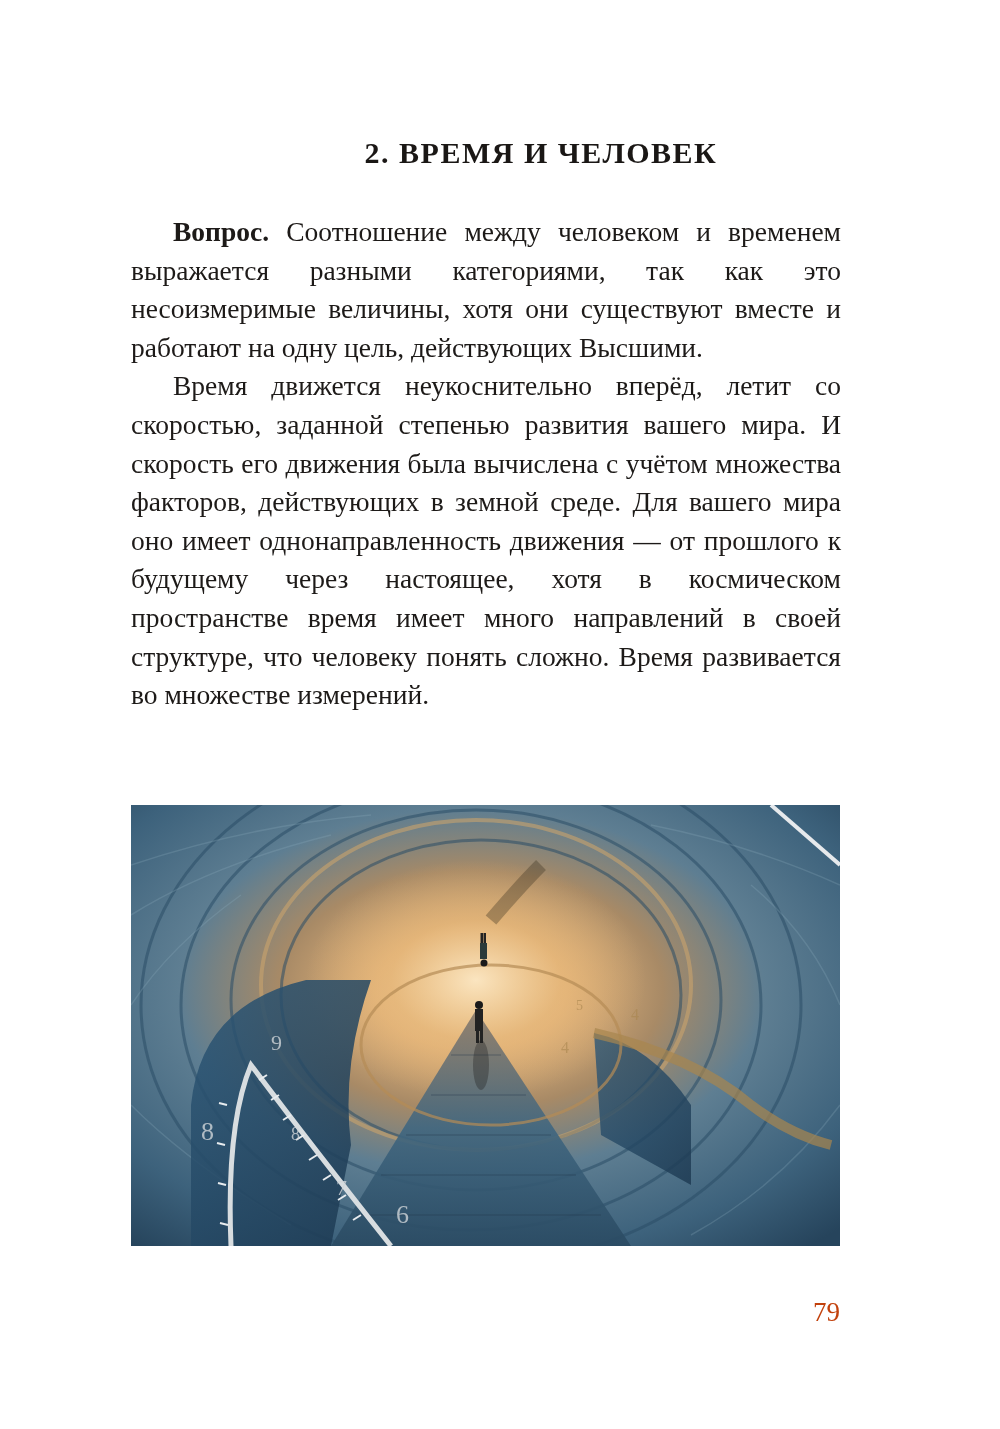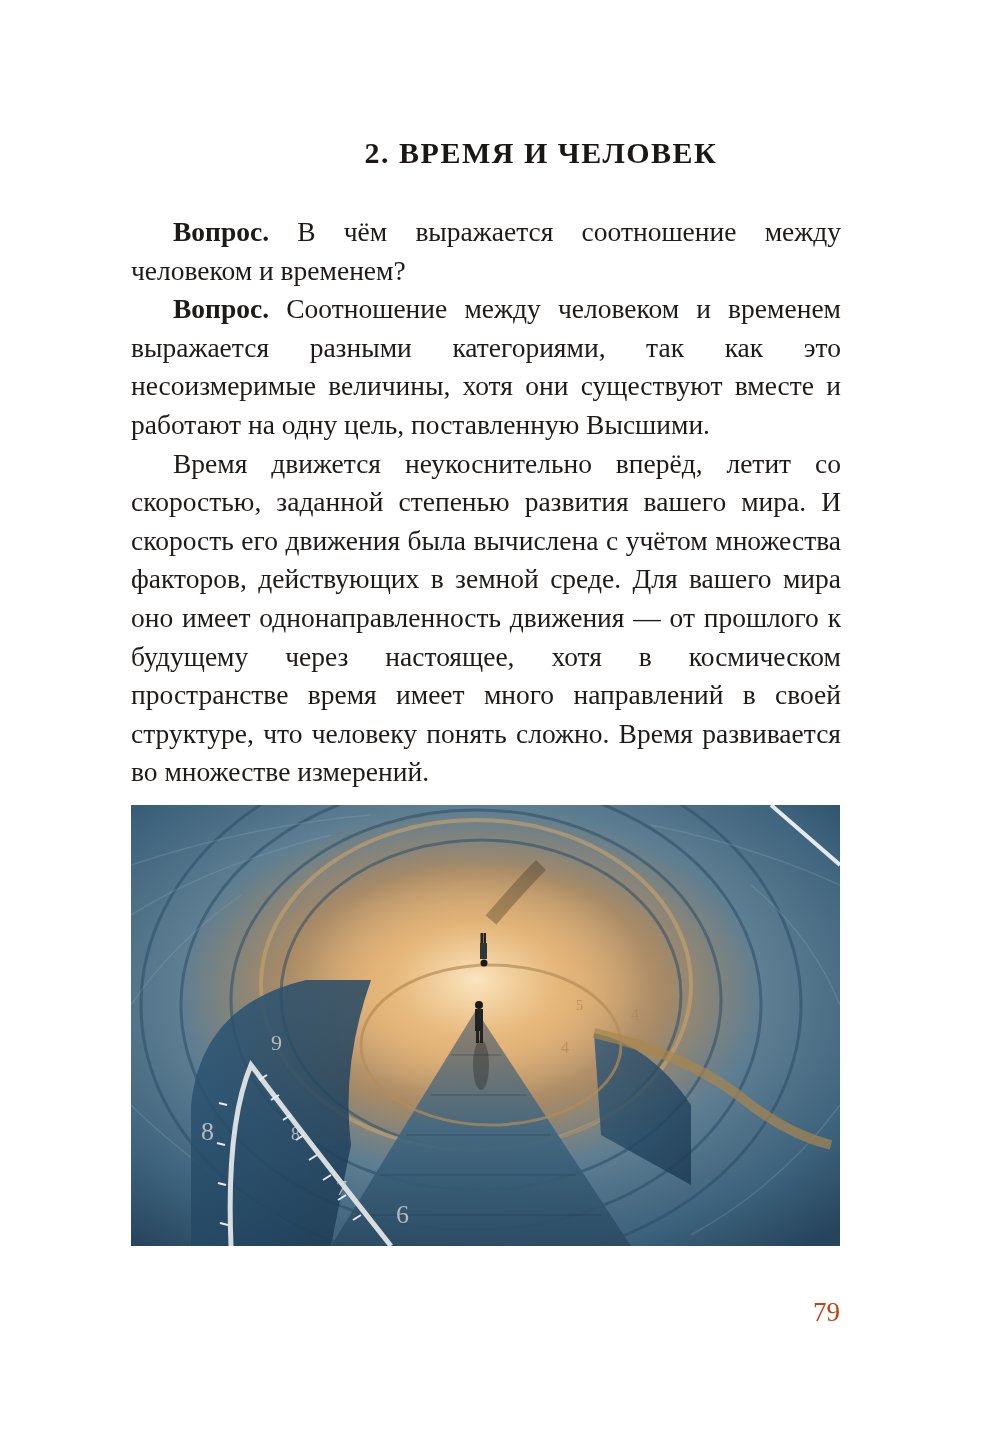--- a/index.html
+++ b/index.html
@@ -77,22 +77,21 @@
     }
   </style>
 </head>
 <body>
 
 <div class="page">
 
   <h1 class="chapter-title">2. ВРЕМЯ И ЧЕЛОВЕК</h1>
 
   <div class="body-text">
-    <p><span class="lead">Вопрос.</span><span> В чём выражается соотношение между человеком и временем?</span></p>
-    <p><span class="lead">Вопрос.</span><span> Соотношение между человеком и временем выражается разными категориями, так как это несоизмеримые величины, хотя они существуют вместе и работают на одну цель, поставленную Высшими.</span></p>
+    <p><span class="lead">Вопрос.</span><span> Соотношение между человеком и временем выражается разными категориями, так как это несоизмеримые величины, хотя они существуют вместе и работают на одну цель, действующих Высшими.</span></p>
     <p><span>Время движется неукоснительно вперёд, летит со скоростью, заданной степенью развития вашего мира. И скорость его движения была вычислена с учётом множества факторов, действующих в земной среде. Для вашего мира оно имеет однонаправленность движения — от прошлого к будущему через настоящее, хотя в космическом пространстве время имеет много направлений в своей структуре, что человеку понять сложно. Время развивается во множестве измерений.</span></p>
   </div>
 
   <div class="illustration">
     <svg viewBox="0 0 709 441" preserveAspectRatio="none" xmlns="http://www.w3.org/2000/svg">
       <defs>
         <radialGradient id="bg" cx="0.48" cy="0.42" r="0.75">
           <stop offset="0" stop-color="#f3d3a0"></stop>
           <stop offset="0.18" stop-color="#e0b27a"></stop>
           <stop offset="0.36" stop-color="#a88a66"></stop>

